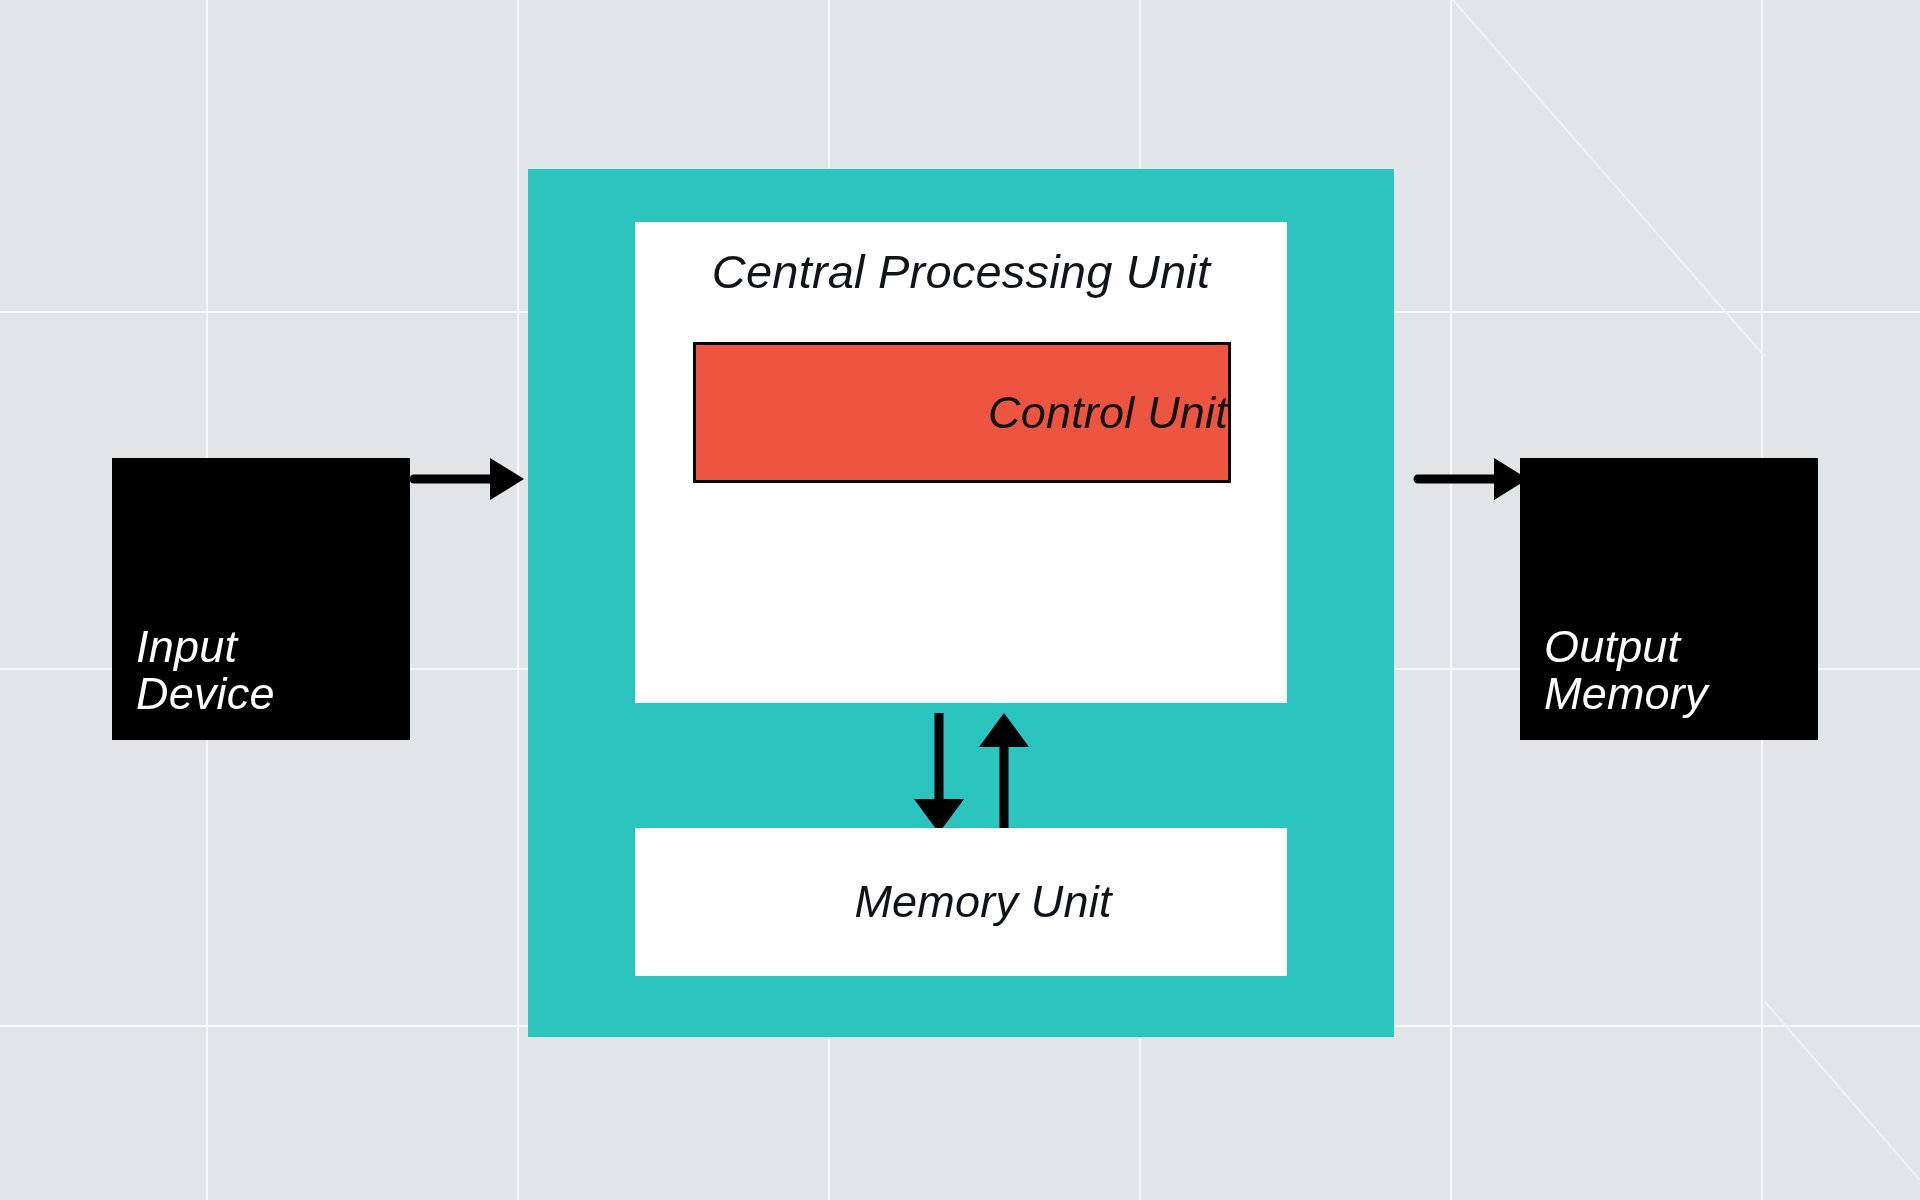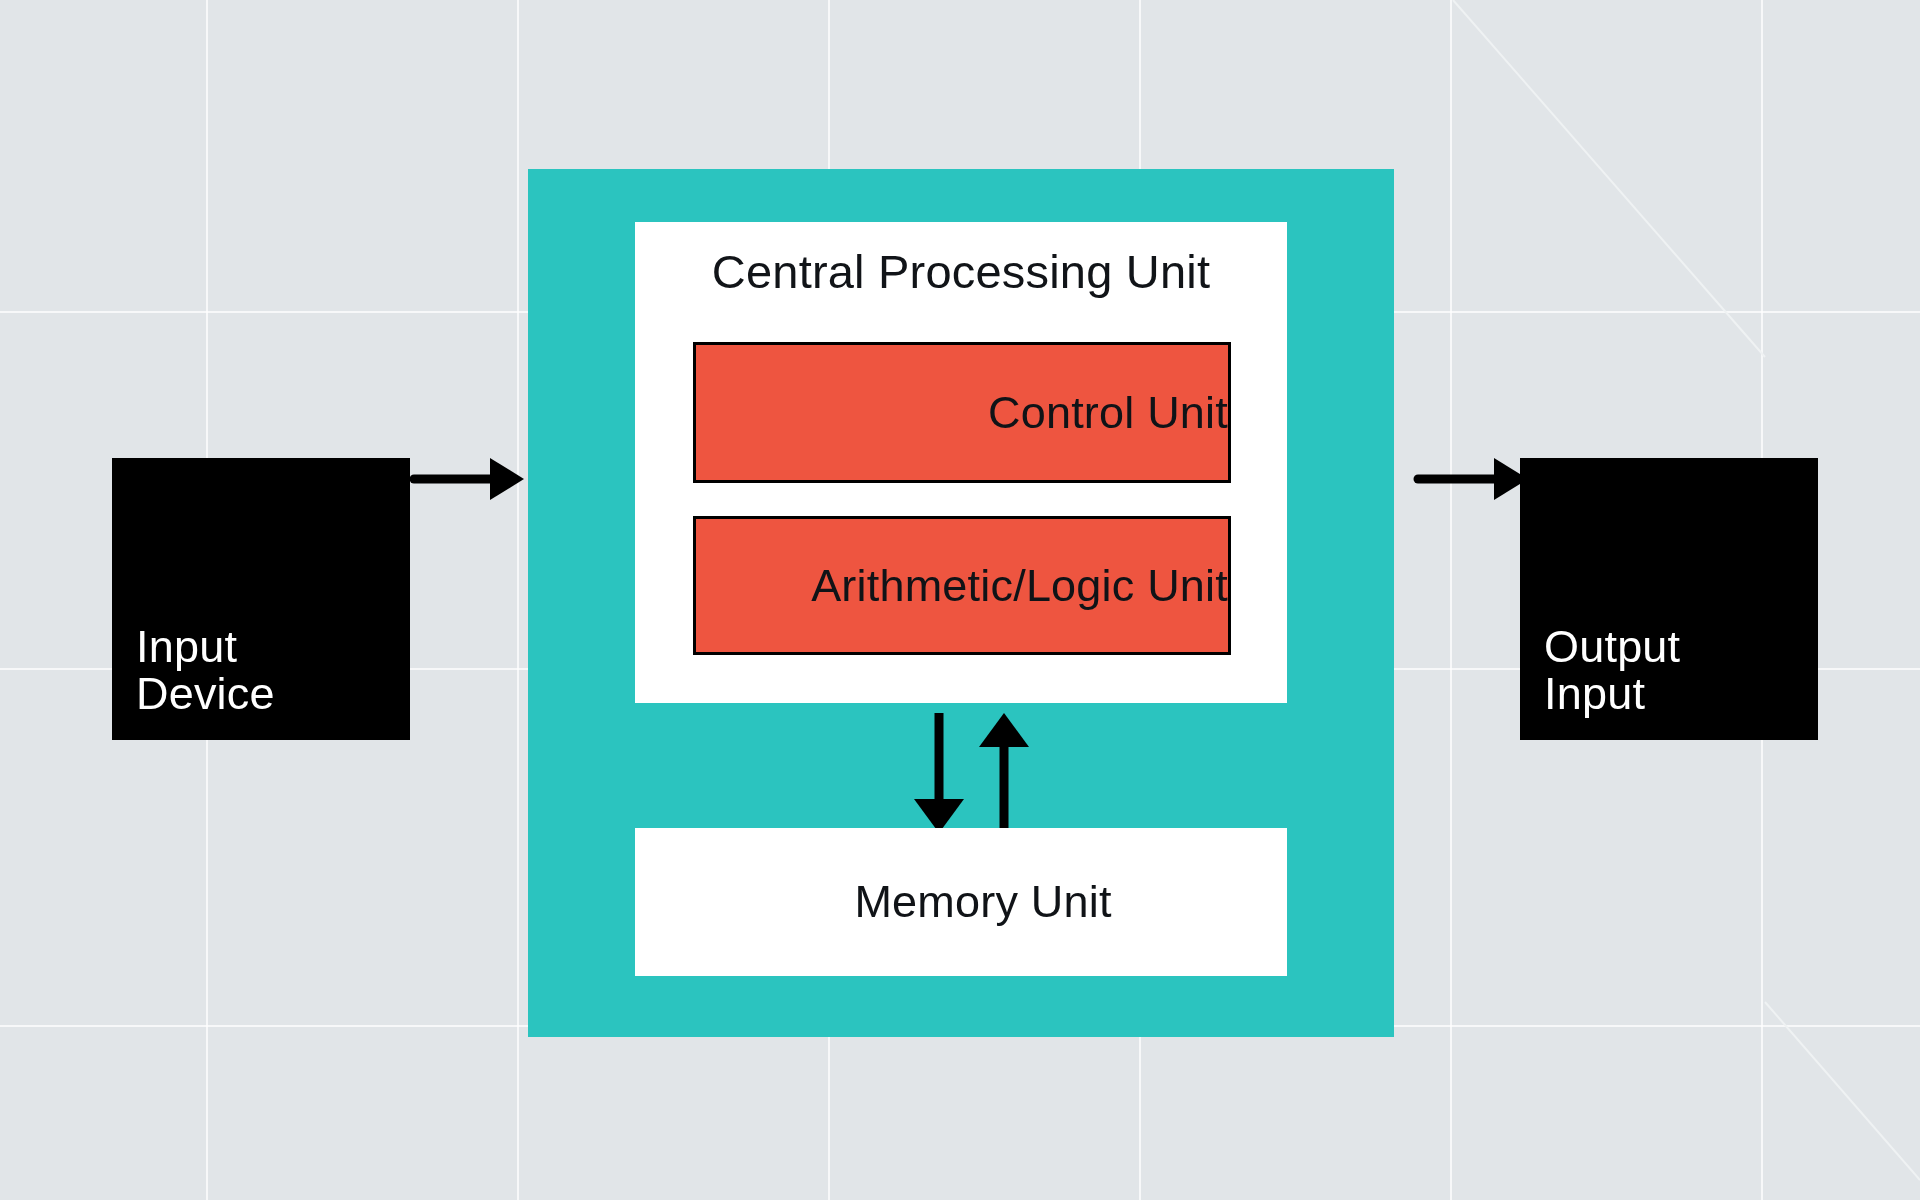--- a/index.html
+++ b/index.html
@@ -33,21 +33,21 @@
     background-position: -105px -46px;
     pointer-events: none;
   }
   .grid-diag {
     position: absolute;
     inset: 0;
     pointer-events: none;
   }
 
   
-  .box { position: absolute; box-sizing: border-box; }
+  .box { position: absolute; box-sizing: border-box; font-style: italic; }
 
   .device-box {
     background: #000000;
     color: #ffffff;
     display: flex;
     flex-direction: column;
     justify-content: flex-end;
     align-items: flex-start;
     padding: 0 0 22px 24px;
   }
@@ -132,23 +132,20 @@
   <div class="box cpu-outer" style="left:528px; top:169px; width:866px; height:868px;">
 
     <div class="box cpu-inner" style="left:107px; top:53px; width:652px; height:481px;">
 
       <div class="cpu-title">Central Processing Unit</div>
 
       <div class="box unit-box" style="left:58px; top:120px; width:538px; height:141px;">
         <span class="unit-label">Control Unit</span>
       </div>
 
-      <div class="box unit-box" style="left:58px; top:294px; width:538px; height:139px;">
-        <span class="unit-label">Arithmetic/Logic Unit</span>
-      </div>
     </div>
 
     <svg class="arrow-svg" style="left:380px; top:542px; width:140px; height:124px;" viewBox="0 0 140 124">
 
       <g>
         <line x1="31" y1="2" x2="31" y2="96" stroke="#000000" stroke-width="9" stroke-linecap="butt"></line>
         <polygon points="6,88 56,88 31,122" fill="#000000"></polygon>
       </g>
 
       <g>
@@ -162,16 +159,16 @@
     </div>
   </div>
 
   <svg class="arrow-svg" style="left:1416px; top:452px; width:118px; height:54px;" viewBox="0 0 118 54">
     <line x1="2" y1="27" x2="82" y2="27" stroke="#000000" stroke-width="9" stroke-linecap="round"></line>
     <polygon points="78,6 112,27 78,48" fill="#000000"></polygon>
   </svg>
 
   <div class="box device-box" style="left:1520px; top:458px; width:298px; height:282px;">
     <div class="device-label">Output
-Input</div>
+Memory</div>
   </div>
 
 </div>
 
 </body></html>

